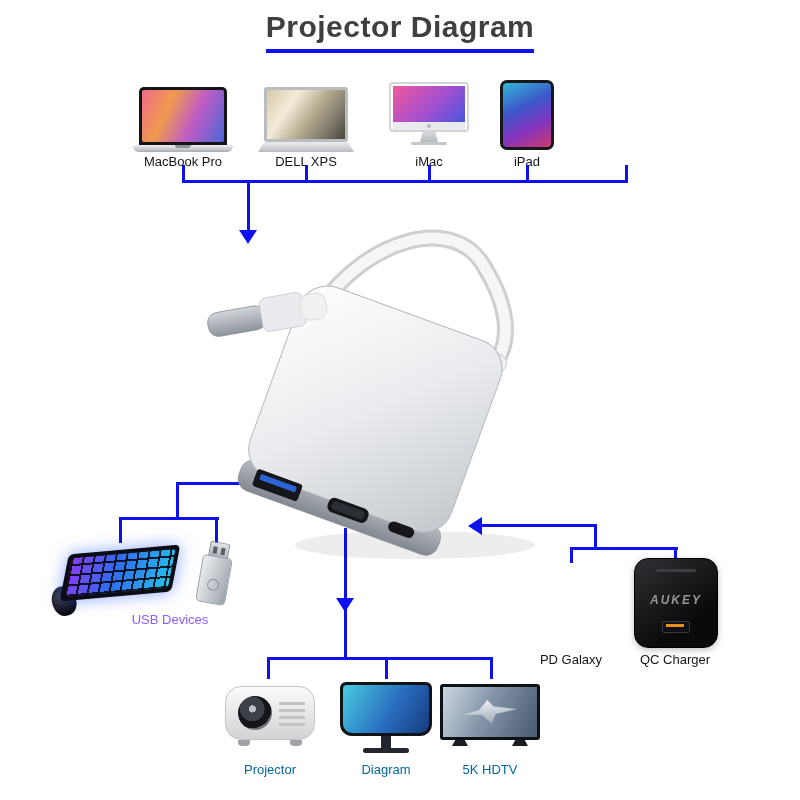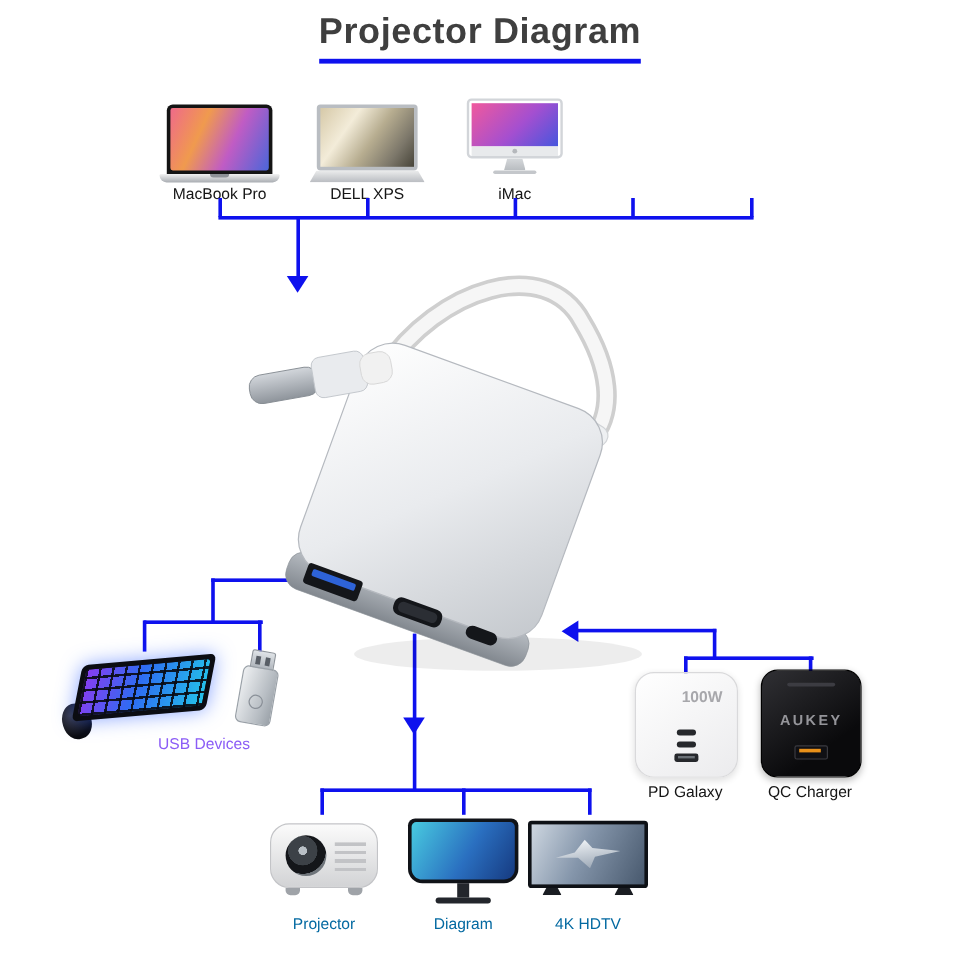--- a/index.html
+++ b/index.html
@@ -65,21 +65,21 @@
 
   
   .pd{position:absolute;left:529px;top:560px;width:84px;height:86px;border-radius:16px;background:linear-gradient(145deg,#ffffff,#ebebed);border:1px solid #d9d9db;box-shadow:0 2px 6px rgba(0,0,0,.12);}
   .pd-watt{position:absolute;top:12px;right:12px;font-size:13px;font-weight:bold;color:#a7a7ab;}
   .pd-ports{position:absolute;left:50%;bottom:12px;transform:translateX(-50%);display:flex;flex-direction:column;align-items:center;gap:5px;}
   .pd-ports .c{width:16px;height:5px;border-radius:3px;background:#26282c;}
   .pd-ports .a{width:20px;height:7px;border-radius:2px;background:#26282c;position:relative;}
   .pd-ports .a::after{content:"";position:absolute;left:3px;top:2px;width:14px;height:2px;background:#6a7076;}
   .qc{position:absolute;left:634px;top:558px;width:82px;height:88px;border-radius:14px;background:linear-gradient(145deg,#303034,#0a0a0c 70%);border:1px solid #000;box-shadow:0 2px 6px rgba(0,0,0,.25);}
   .qc-top{position:absolute;top:10px;left:50%;transform:translateX(-50%);width:40px;height:3px;background:#3c3c42;border-radius:2px;}
-  .qc-brand{position:absolute;top:34px;left:0;width:100%;text-align:center;font-size:12px;font-weight:bold;letter-spacing:2px;color:#95959a;}
+  .qc-brand{position:absolute;top:34px;left:0;width:100%;text-align:center;font-size:12px;font-weight:bold;letter-spacing:2px;color:#95959a;font-style:italic;}
   .qc-port{position:absolute;left:50%;bottom:14px;transform:translateX(-50%);width:26px;height:10px;background:#101014;border:1px solid #3a3a40;border-radius:2px;}
   .qc-port::after{content:"";position:absolute;left:3px;top:2px;width:18px;height:3px;background:#e8901a;}
   .chg-label{position:absolute;top:652px;width:100px;text-align:center;font-size:13px;color:#151515;}
 
   
   .out{position:absolute;top:678px;height:100px;}
   .out-label{position:absolute;top:84px;left:50%;transform:translateX(-50%);white-space:nowrap;font-size:13px;color:#0369a1;}
   .proj{left:222px;width:96px;}
   .proj-body{position:absolute;left:3px;top:8px;width:90px;height:54px;border-radius:16px;background:linear-gradient(#fbfbfb,#d2d3d5);border:1px solid #c3c4c7;box-sizing:border-box;}
   .proj-lens{position:absolute;left:12px;top:9px;width:34px;height:34px;border-radius:50%;background:radial-gradient(circle at 42% 38%,#b9c0c6 0 12%,#3c4147 13% 42%,#14161a 43% 66%,#6e747a 67% 78%,#aab0b6 79% 100%);}
@@ -124,20 +124,26 @@
   <div class="dev imac">
     <div class="imac-screen">
       <div class="imac-screen-in"></div>
       <div class="imac-chin"></div>
     </div>
     <div class="imac-stand"></div>
     <div class="imac-base"></div>
     <div class="dev-label">iMac</div>
   </div>
 
+  <div class="dev ipad">
+    <div class="ipad-body">
+        <div class="ipad-screen"></div>
+      </div>
+    <div class="dev-label">iPad</div>
+  </div>
 
 
   <div class="line" style="left:182px;top:165px;width:3px;height:16px;"></div>
   <div class="line" style="left:305px;top:165px;width:3px;height:16px;"></div>
   <div class="line" style="left:428px;top:165px;width:3px;height:16px;"></div>
   <div class="line" style="left:526px;top:165px;width:3px;height:16px;"></div>
   <div class="line" style="left:625px;top:165px;width:3px;height:16px;"></div>
   <div class="line" style="left:182px;top:180px;width:446px;height:3px;"></div>
   <div class="line" style="left:247px;top:180px;width:3px;height:52px;"></div>
   <div class="arr-down" style="left:239px;top:230px;"></div>
@@ -205,28 +211,20 @@
       <div class="kbd-keys"></div>
     </div>
   <div class="usb-drive">
     <div class="drive-conn"></div>
     <div class="drive-body">
         <div class="drive-logo"></div>
       </div>
   </div>
   <div class="grp-label" style="left:112px;top:612px;width:116px;">USB Devices</div>
 
-  <div class="pd">
-    <div class="pd-watt">100W</div>
-    <div class="pd-ports">
-        <span class="c"></span>
-        <span class="c"></span>
-        <span class="a"></span>
-      </div>
-  </div>
   <div class="qc">
     <div class="qc-top"></div>
     <div class="qc-brand">AUKEY</div>
     <div class="qc-port"></div>
   </div>
   <div class="chg-label" style="left:521px;">PD Galaxy</div>
   <div class="chg-label" style="left:625px;">QC Charger</div>
 
   <div class="out proj">
     <div class="proj-body">
@@ -248,16 +246,16 @@
   </div>
 
   <div class="out tv">
     <div class="tv-screen">
       <div class="tv-screen-in">
           <div class="tv-jet"></div>
         </div>
     </div>
     <div class="tv-foot" style="left:14px;"></div>
     <div class="tv-foot" style="right:14px;"></div>
-    <div class="out-label">4K HDTV</div>
+    <div class="out-label">5K HDTV</div>
   </div>
 
 </div>
 
 </body></html>

